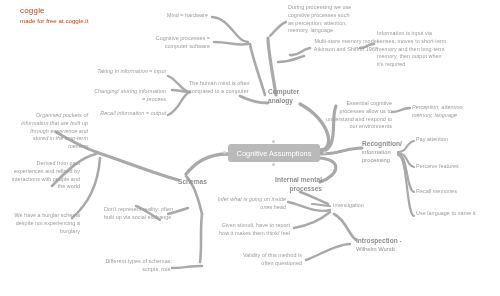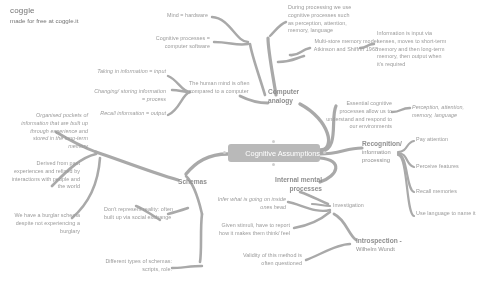--- a/index.html
+++ b/index.html
@@ -31,33 +31,33 @@
   }
   .branch .sub{font-weight:normal;font-size:5.8px;display:block;}
   #root{
     position:absolute;
     left:228px;top:144px;
     width:92px;height:18px;
     background:#b9b9b9;
     border-radius:3px;
     color:#ffffff;
     font-size:7.4px;
-    display:flex;align-items:center;justify-content:flex-end;
+    display:flex;align-items:center;justify-content:center;
     box-sizing:border-box;
   }
   #root .rtext{display:block;}
   .handle{
     position:absolute;
     width:3px;height:3px;
     background:#cfcfcf;
     border-radius:50%;
   }
   #logo{
-    position:absolute;left:10px;top:6px;
-    color:#737373;
+    position:absolute;left:20px;top:6px;
+    color:#c2410c;
   }
   #logo .brand{font-size:8px;letter-spacing:.2px;display:block;}
   #logo .tag{font-size:6.2px;display:block;margin-top:2px;}
 </style>
 </head>
 <body>
 
 <div id="canvas">
 
   <svg class="edges" viewBox="0 0 500 296" xmlns="http://www.w3.org/2000/svg">

